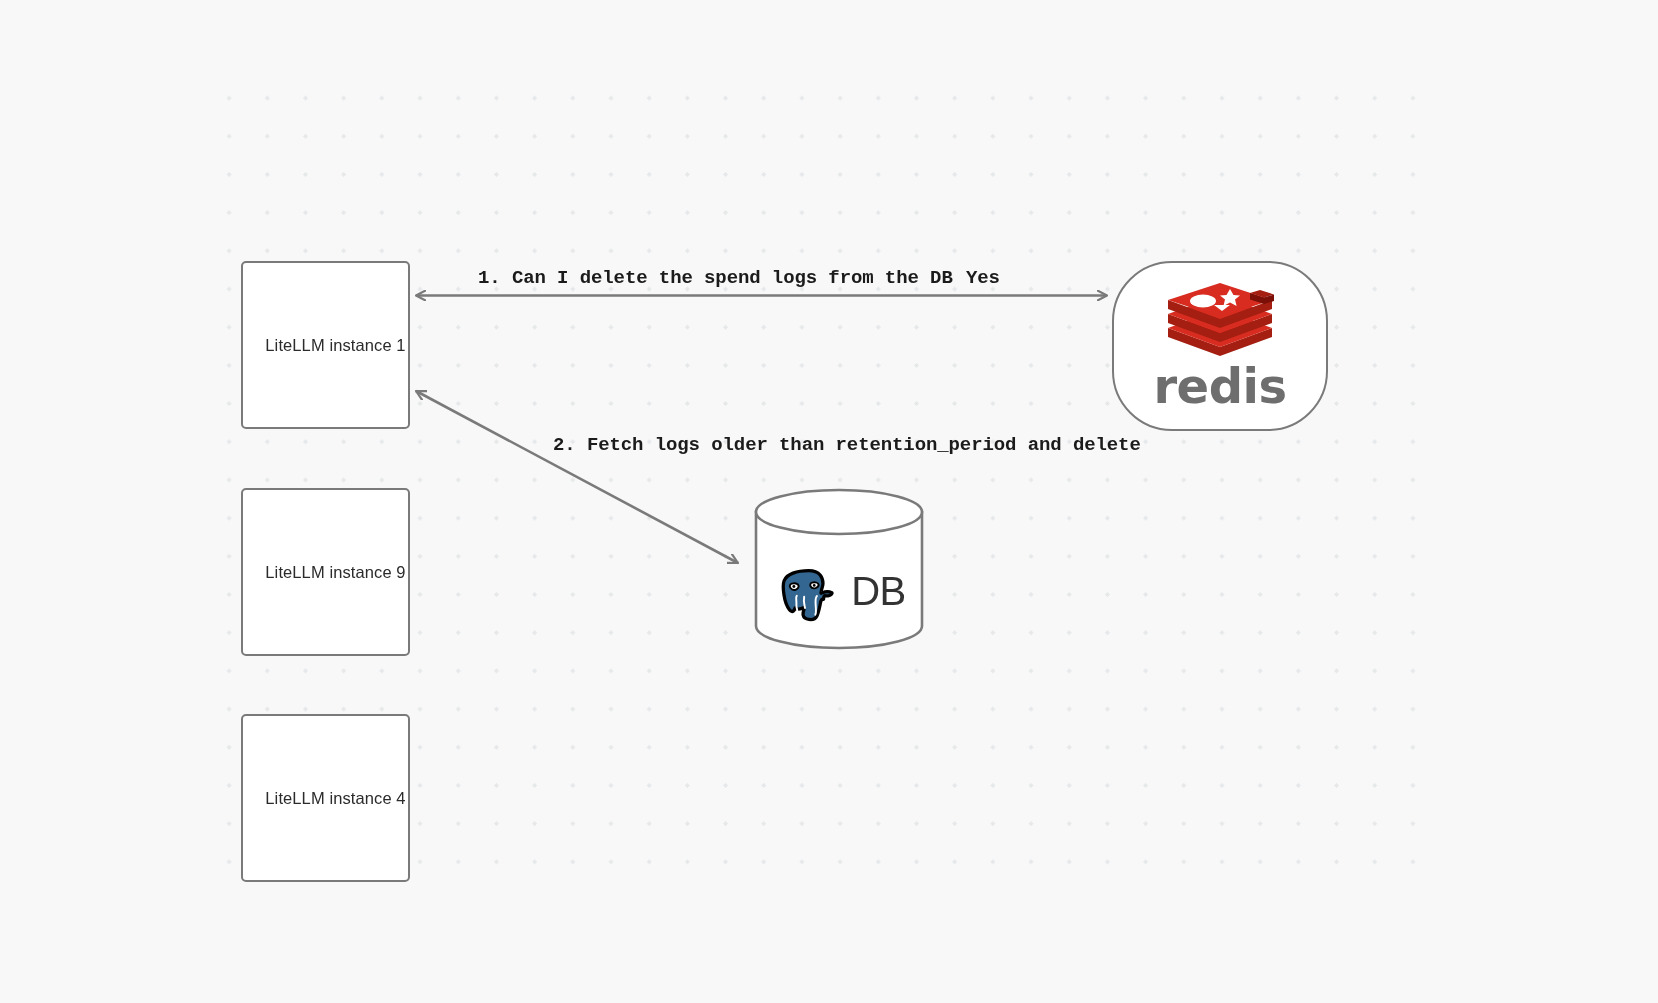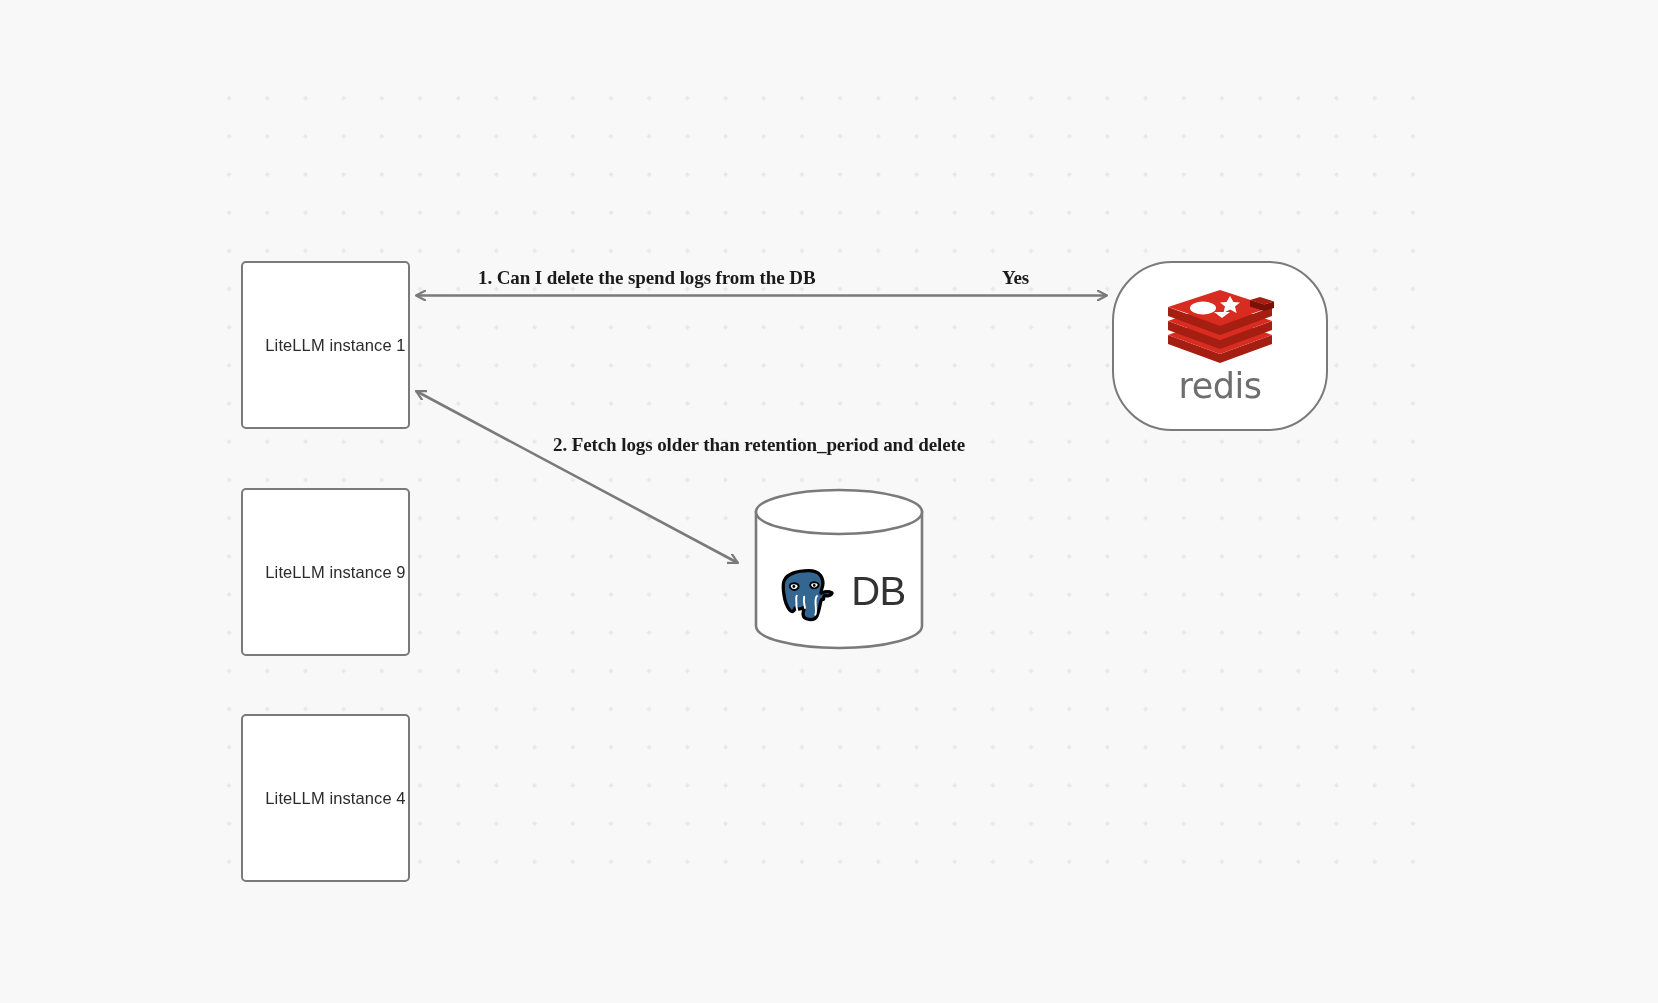--- a/index.html
+++ b/index.html
@@ -74,25 +74,25 @@
     border: 2.5px solid #7a7a7a;
     border-radius: 60px;
     box-sizing: border-box;
     display: flex;
     flex-direction: column;
     align-items: center;
     justify-content: center;
   }
   #redis-logo-icon { display: block; }
   #redis-wordmark {
-    font-size: 35px;
+    font-size: 48px;
     line-height: 1;
     color: #6e6e6e;
     font-family: "DejaVu Sans", sans-serif;
-    font-weight: 400;
+    font-weight: 700;
     letter-spacing: -0.5px;
     margin-top: 2px;
   }
 
   
   #node-db {
     position: absolute;
     left: 753px;
     top: 488px;
     width: 172px;
@@ -116,26 +116,26 @@
     letter-spacing: -0.5px;
     margin-left: 1px;
   }
 
   
   .edge-label {
     position: absolute;
     font-size: 19px;
     font-weight: bold;
     color: #1b1b1b;
-    font-family: Liberation Serif, serif;
+    font-family: Liberation Mono, monospace;
     white-space: nowrap;
     letter-spacing: -0.1px;
   }
   #edge-label-1 { left: 478px; top: 267px; }
-  #edge-label-1-answer { left: 966px; top: 267px; margin-left: 36px; }
+  #edge-label-1-answer { left: 966px; top: 267px; }
   #edge-label-2 { left: 553px; top: 434px; }
 </style>
 </head>
 <body>
 
 <div id="canvas">
 
   <div id="dot-grid"></div>
 
   <svg id="connectors" viewBox="0 0 1658 1003" width="1658" height="1003" xmlns="http://www.w3.org/2000/svg">

